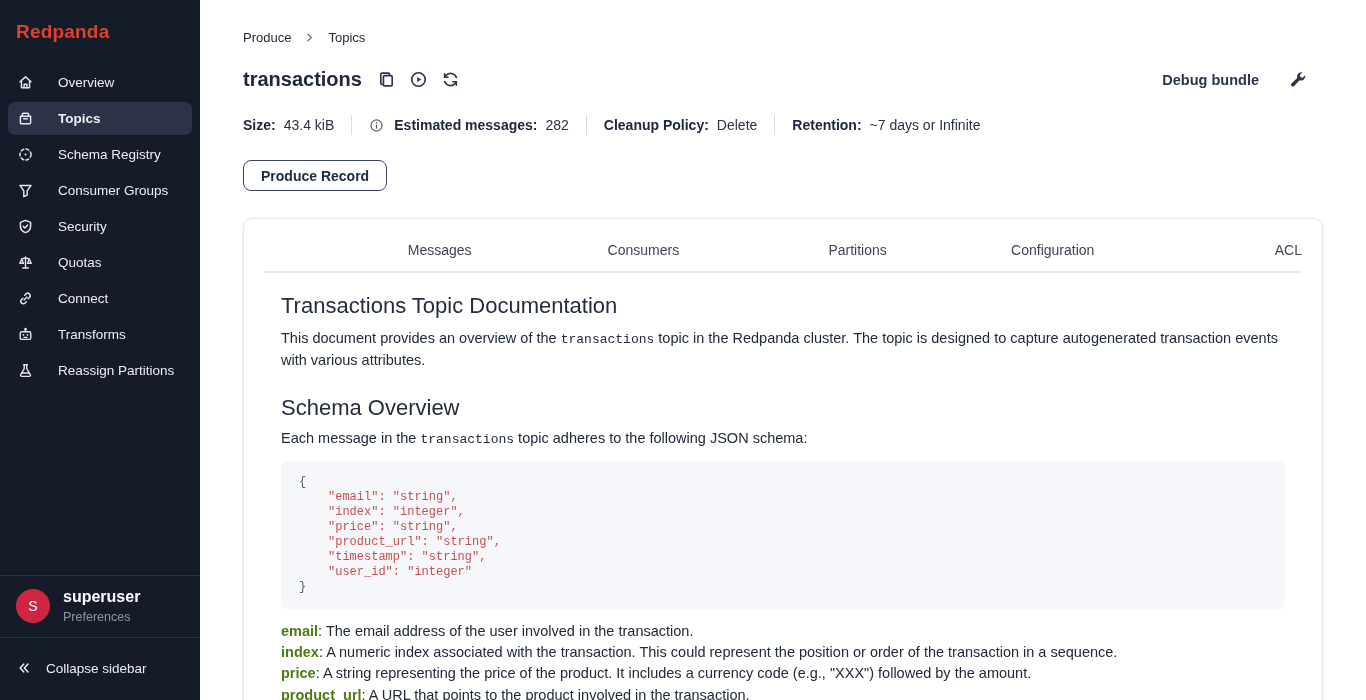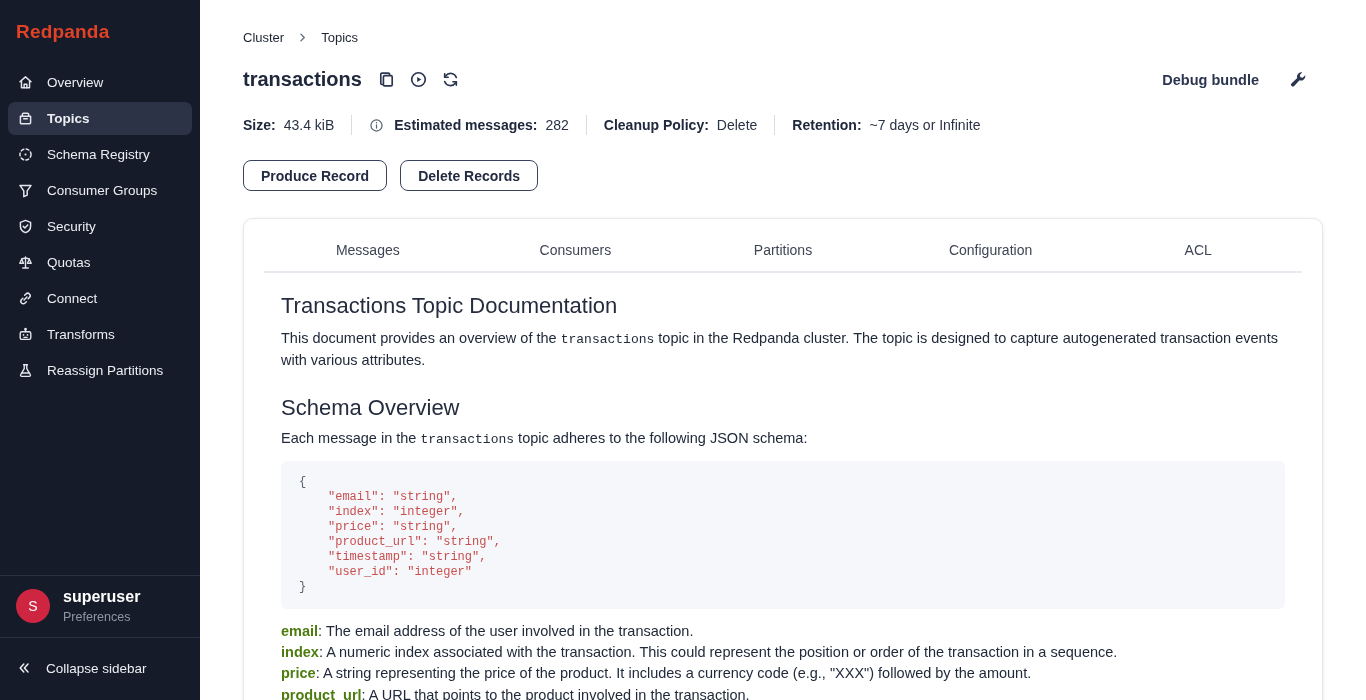--- a/index.html
+++ b/index.html
@@ -13,21 +13,21 @@
   
   .sidebar {
     position:absolute; left:0; top:0; bottom:0; width:200px;
     background:#161b2a; color:#eceef2;
   }
   .logo {
     padding:21px 16px 23px; color:#e14226; font-weight:700; font-size:19px; letter-spacing:.2px;
   }
   .nav { padding:0 8px; }
   .nav-item {
-    display:flex; align-items:center; gap:13px; height:33px; padding:0 9px;
+    display:flex; align-items:center; gap:24px; height:33px; padding:0 9px;
     border-radius:7px; margin-bottom:3px; font-size:13.5px; font-weight:500;
     color:#eceef2; cursor:pointer;
   }
   .nav-item.active { background:#2c3347; font-weight:700; }
   .nav-icon { width:17px; height:17px; color:#e3e6ec; flex:none; }
   .nav-icon svg { width:17px; height:17px; }
 
   .sidebar-bottom { position:absolute; left:0; right:0; bottom:0; }
   .sb-divider { height:1px; background:#2a3142; }
   .user { display:flex; gap:13px; align-items:center; padding:12px 16px 13px; cursor:pointer; }
@@ -77,21 +77,21 @@
     display:flex; align-items:center; cursor:pointer; font-family:inherit;
   }
 
   
   .card {
     margin-top:27px; border:1px solid #e4e7ec; border-radius:10px;
     box-shadow:0 1px 4px rgba(16,24,40,.08); height:560px; overflow:hidden; background:#fff;
   }
   .tabs { display:flex; margin:8px 20px 0; }
   .tab {
-    position:relative; flex:1; text-align:center; font-size:14px; color:#3f4554;
+    position:relative; flex:1; text-align:right; font-size:14px; color:#3f4554;
     padding:15px 0 13px; cursor:pointer; border-bottom:2px solid #e7eaf0;
   }
   .tab.active { color:#1b2335; font-weight:500; }
   .tab.active::after {
     content:""; position:absolute; left:0; right:0; bottom:-2px; height:4px;
     background:#232b3e; border-radius:2px;
   }
 
   .doc { padding:16px 37px 0; }
   .doc-h1 { font-size:22px; font-weight:400; color:#252c3d; margin:4px 0 9px; }
@@ -225,21 +225,21 @@
             </svg>
         </span>
         <span>Collapse sidebar</span>
       </div>
     </div>
   </aside>
 
   <main class="main">
 
     <div class="breadcrumb">
-      <span class="crumb">Cluster</span>
+      <span class="crumb">Produce</span>
       <span class="crumb-sep">
         <svg viewBox="0 0 16 16" fill="none" stroke="currentColor" stroke-width="1.6" stroke-linecap="round" stroke-linejoin="round">
             <path d="M6 3.8 10.2 8 6 12.2"></path>
           </svg>
       </span>
       <span class="crumb">Topics</span>
     </div>
 
     <div class="title-row">
       <h1 class="page-title">transactions</h1>
@@ -298,21 +298,20 @@
       </div>
       <div class="stat-divider"></div>
       <div class="stat">
         <span class="stat-label">Retention:</span>
         <span class="stat-value">~7 days or Infinite</span>
       </div>
     </div>
 
     <div class="btn-row">
       <button class="btn">Produce Record</button>
-      <button class="btn">Delete Records</button>
     </div>
 
     <div class="card">
       <div class="tabs">
         <div class="tab">Messages</div>
         <div class="tab">Consumers</div>
         <div class="tab">Partitions</div>
         <div class="tab">Configuration</div>
         <div class="tab">ACL</div>
       </div>

